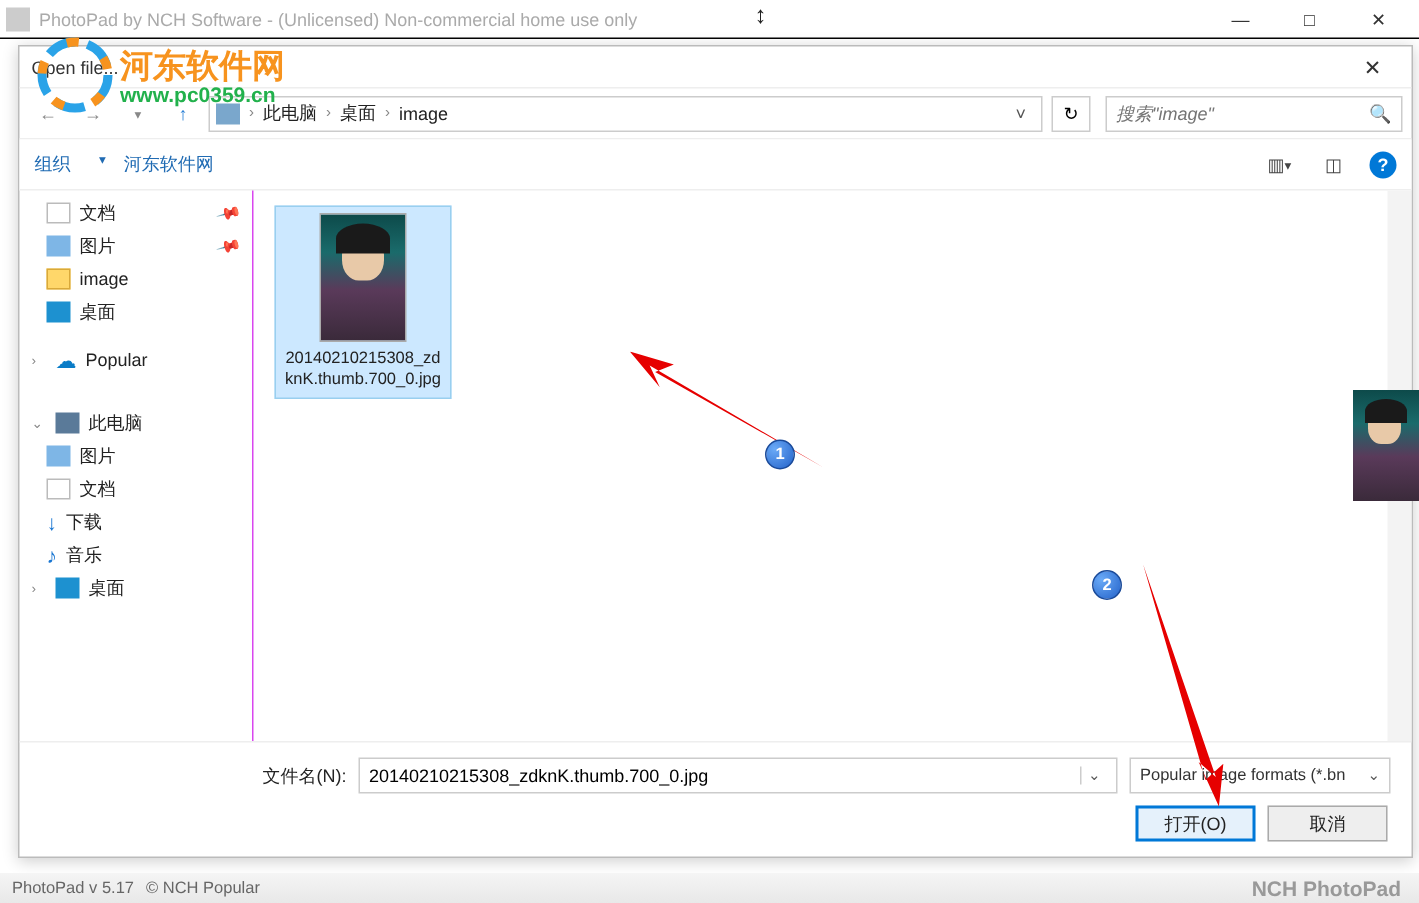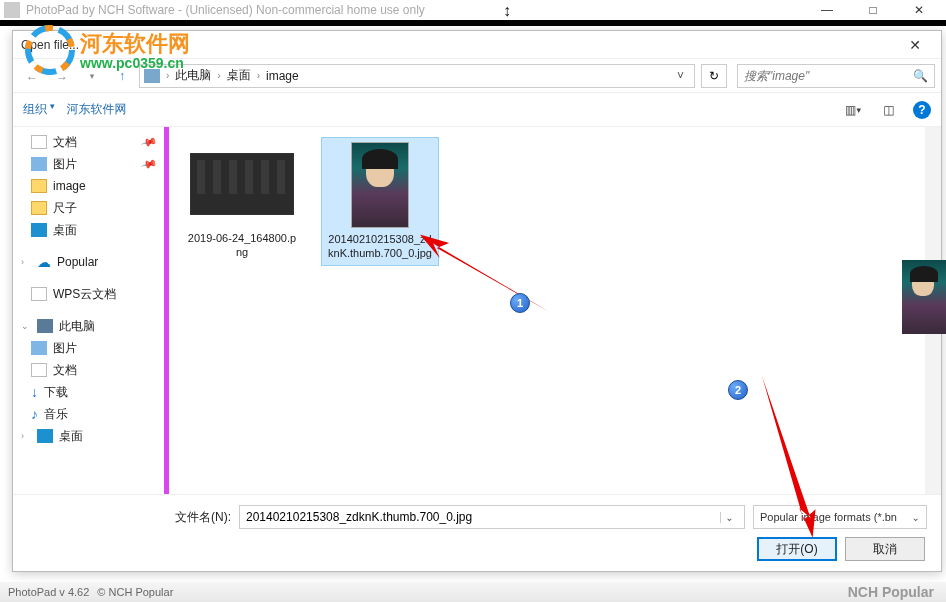--- a/index.html
+++ b/index.html
@@ -1,18 +1,18 @@
 <!DOCTYPE html>
 <html><head>
 <meta charset="utf-8">
 <style>
 * { margin: 0; padding: 0; box-sizing: border-box; font-family: "Microsoft YaHei", "Segoe UI", sans-serif; }
 body { width: 946px; height: 602px; background: #fff; position: relative; overflow: hidden; font-size: 12px; }
 
-.app-titlebar { height: 26px; background: #fff; border-bottom: 6px solid #000000; display: flex; align-items: center; padding: 0 4px; color: #888; }
+.app-titlebar { height: 26px; background: #fff; border-bottom: 1px solid #000000; display: flex; align-items: center; padding: 0 4px; color: #888; }
 .app-titlebar .ico { width: 16px; height: 16px; background: #ccc; margin-right: 6px; }
 .app-titlebar .title { flex: 1; font-size: 12px; color: #aaa; }
 .app-titlebar .winbtns { display: flex; }
 .app-titlebar .wbtn { width: 46px; height: 22px; display: flex; align-items: center; justify-content: center; color: #333; }
 
 .watermark { position: absolute; top: 22px; left: 22px; z-index: 100; display: flex; align-items: center; }
 .watermark .logo { width: 56px; height: 56px; position: relative; }
 .watermark .logo svg { width: 56px; height: 56px; }
 .watermark .txts { margin-left: 2px; }
 .watermark .t1 { font-size: 22px; font-weight: bold; color: #f7931e; }
@@ -32,27 +32,27 @@
 .crumb { padding: 0 4px; font-size: 12px; color: #222; }
 .crumb-sep { color: #888; padding: 0 2px; font-size: 10px; }
 .crumb-wrap .spacer { flex: 1; }
 .crumb-drop { color: #555; padding: 0 6px; }
 .refreshbtn { width: 26px; height: 24px; border: 1px solid #ccc; display: flex; align-items: center; justify-content: center; margin-left: 2px; }
 .searchbox { width: 198px; height: 24px; border: 1px solid #ccc; display: flex; align-items: center; padding: 0 6px; margin-left: 6px; }
 .searchbox input { border: none; outline: none; flex: 1; font-size: 12px; color: #777; font-style: italic; }
 .searchbox .sico { color: #888; }
 
 .cmdbar { height: 34px; background: #fff; border-bottom: 1px solid #eee; display: flex; align-items: center; padding: 0 10px; gap: 12px; }
-.cmdbar .cbtn { color: #206bb3; font-size: 12px; display: flex; align-items: flex-start; gap: 3px; }
+.cmdbar .cbtn { color: #206bb3; font-size: 12px; display: flex; align-items: flex-start; gap: 19px; }
 .cmdbar .csp { flex: 1; }
 .cmdbar .citem { width: 24px; height: 24px; display: flex; align-items: center; justify-content: center; color: #444; }
 .helpico { width: 18px; height: 18px; border-radius: 50%; background: #0078d7; color: #fff; display: flex; align-items: center; justify-content: center; font-size: 12px; font-weight: bold; }
 
 .body { flex: 1; display: flex; min-height: 0; }
-.sidebar { width: 156px; border-right: 5px solid #d946ef; overflow: hidden; padding: 4px 0; }
+.sidebar { width: 156px; border-right: 1px solid #d946ef; overflow: hidden; padding: 4px 0; }
 .sbitem { height: 22px; display: flex; align-items: center; padding-left: 18px; gap: 6px; font-size: 12px; color: #222; }
 .sbitem .exp { width: 10px; color: #888; font-size: 9px; }
 .sbitem .ico { width: 16px; height: 14px; display: inline-block; }
 .ico-folder { background: #ffd76a; border: 1px solid #d9a93a; }
 .ico-pics { background: #7eb6e6; }
 .ico-desktop { background: #1d91d0; }
 .ico-onedrive { color: #0a7cc7; font-size: 14px; }
 .ico-doc { background: #fff; border: 1px solid #bbb; }
 .ico-pc { background: #5a7a99; }
 .ico-video { background: #d7b98b; }
@@ -185,38 +185,30 @@
       <div class="sbitem">
           <span class="ico ico-pics"></span>
           <span>图片</span>
           <span class="pin">📌</span>
         </div>
       <div class="sbitem">
           <span class="ico ico-folder"></span>
           <span>image</span>
         </div>
       <div class="sbitem">
-          <span class="ico ico-folder"></span>
-          <span>尺子</span>
-        </div>
-      <div class="sbitem">
           <span class="ico ico-desktop"></span>
           <span>桌面</span>
         </div>
       <div class="sbgap"></div>
       <div class="sbitem" style="padding-left:8px">
           <span class="exp">›</span>
           <span class="ico-onedrive">☁</span>
           <span>Popular</span>
         </div>
       <div class="sbgap"></div>
-      <div class="sbitem" style="padding-left:18px">
-          <span class="ico ico-doc"></span>
-          <span>WPS云文档</span>
-        </div>
       <div class="sbgap"></div>
       <div class="sbitem" style="padding-left:8px">
           <span class="exp">⌄</span>
           <span class="ico ico-pc"></span>
           <span>此电脑</span>
         </div>
       <div class="sbitem">
           <span class="ico ico-pics"></span>
           <span>图片</span>
         </div>
@@ -233,26 +225,20 @@
           <span>音乐</span>
         </div>
       <div class="sbitem" style="padding-left:8px">
           <span class="exp">›</span>
           <span class="ico ico-desktop"></span>
           <span>桌面</span>
         </div>
     </div>
 
     <div class="filepane">
-      <div class="fileitem">
-        <div class="thumb">
-            <div class="thumb-dark"></div>
-          </div>
-        <div class="fname">2019-06-24_164800.png</div>
-      </div>
       <div class="fileitem selected">
         <div class="thumb">
             <div class="thumb-portrait"></div>
           </div>
         <div class="fname">20140210215308_zdknK.thumb.700_0.jpg</div>
       </div>
       <div class="scrollbar-r">
           <div class="thumb"></div>
         </div>
     </div>
@@ -291,18 +277,18 @@
 <div class="numcircle nc1">1</div>
 
 <div class="arrow2">
   <svg class="arrsvg" width="120" height="140">
       <path d="M 20 0 L 110 120 L 96 114 L 118 138 L 112 110 L 104 124 Z"></path>
     </svg>
 </div>
 <div class="numcircle nc2">2</div>
 
 <div class="statusbar">
-  <span>PhotoPad v 4.62</span>
+  <span>PhotoPad v 5.17</span>
   <span style="width:8px"></span>
   <span>© NCH Popular</span>
   <span class="sp"></span>
-  <span class="brand">NCH Popular</span>
+  <span class="brand">NCH PhotoPad</span>
 </div>
 
 </body></html>

